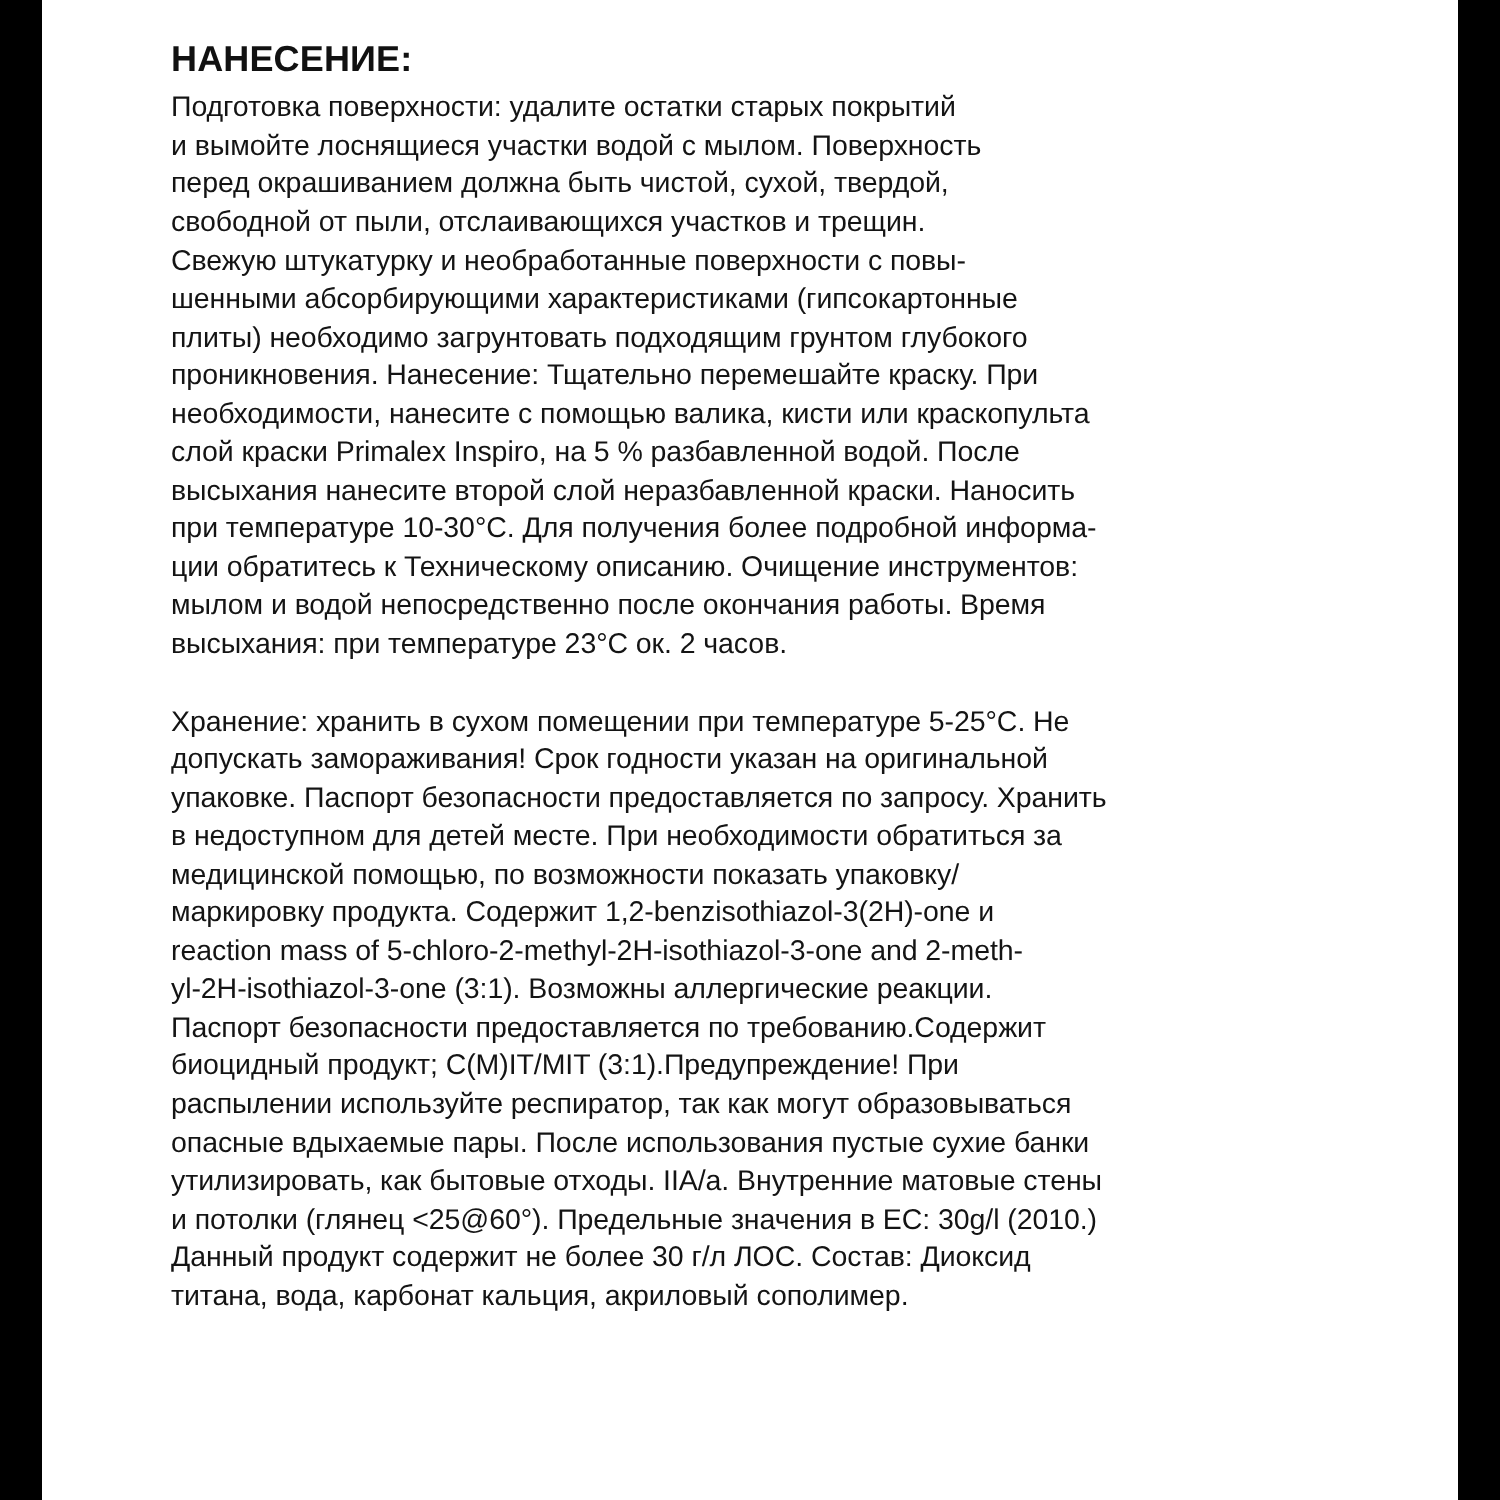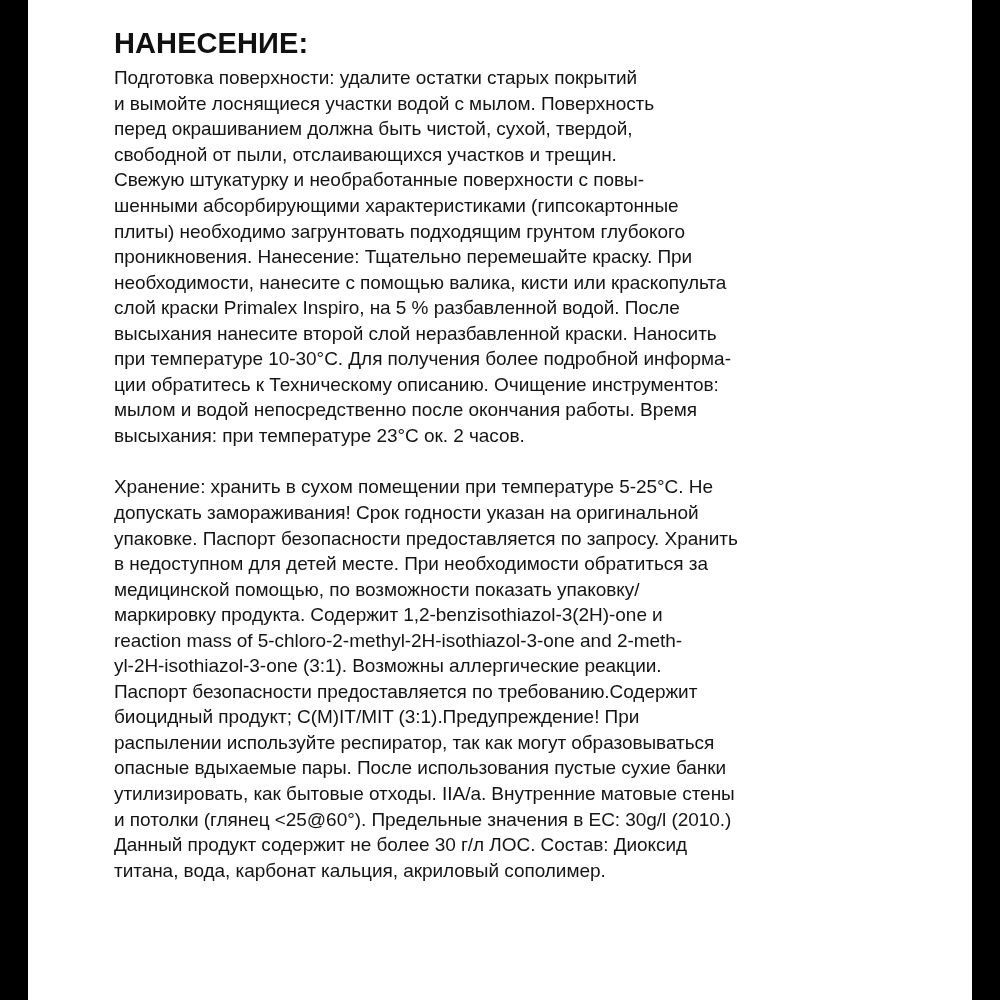--- a/index.html
+++ b/index.html
@@ -30,21 +30,21 @@
     box-sizing: border-box;
     padding: 26px 44px 10px 86px;
   }
   .section {
     margin: 0;
   }
   .section + .section {
     margin-top: 26px;
   }
   h2.heading {
-    font-size: 29px;
+    font-size: 24px;
     font-weight: bold;
     color: #111111;
     margin: 0 0 5px 0;
     letter-spacing: 0.1px;
     line-height: 1.18;
   }
   p.body-text {
     font-size: 19px;
     color: #141414;
     margin: 0;

